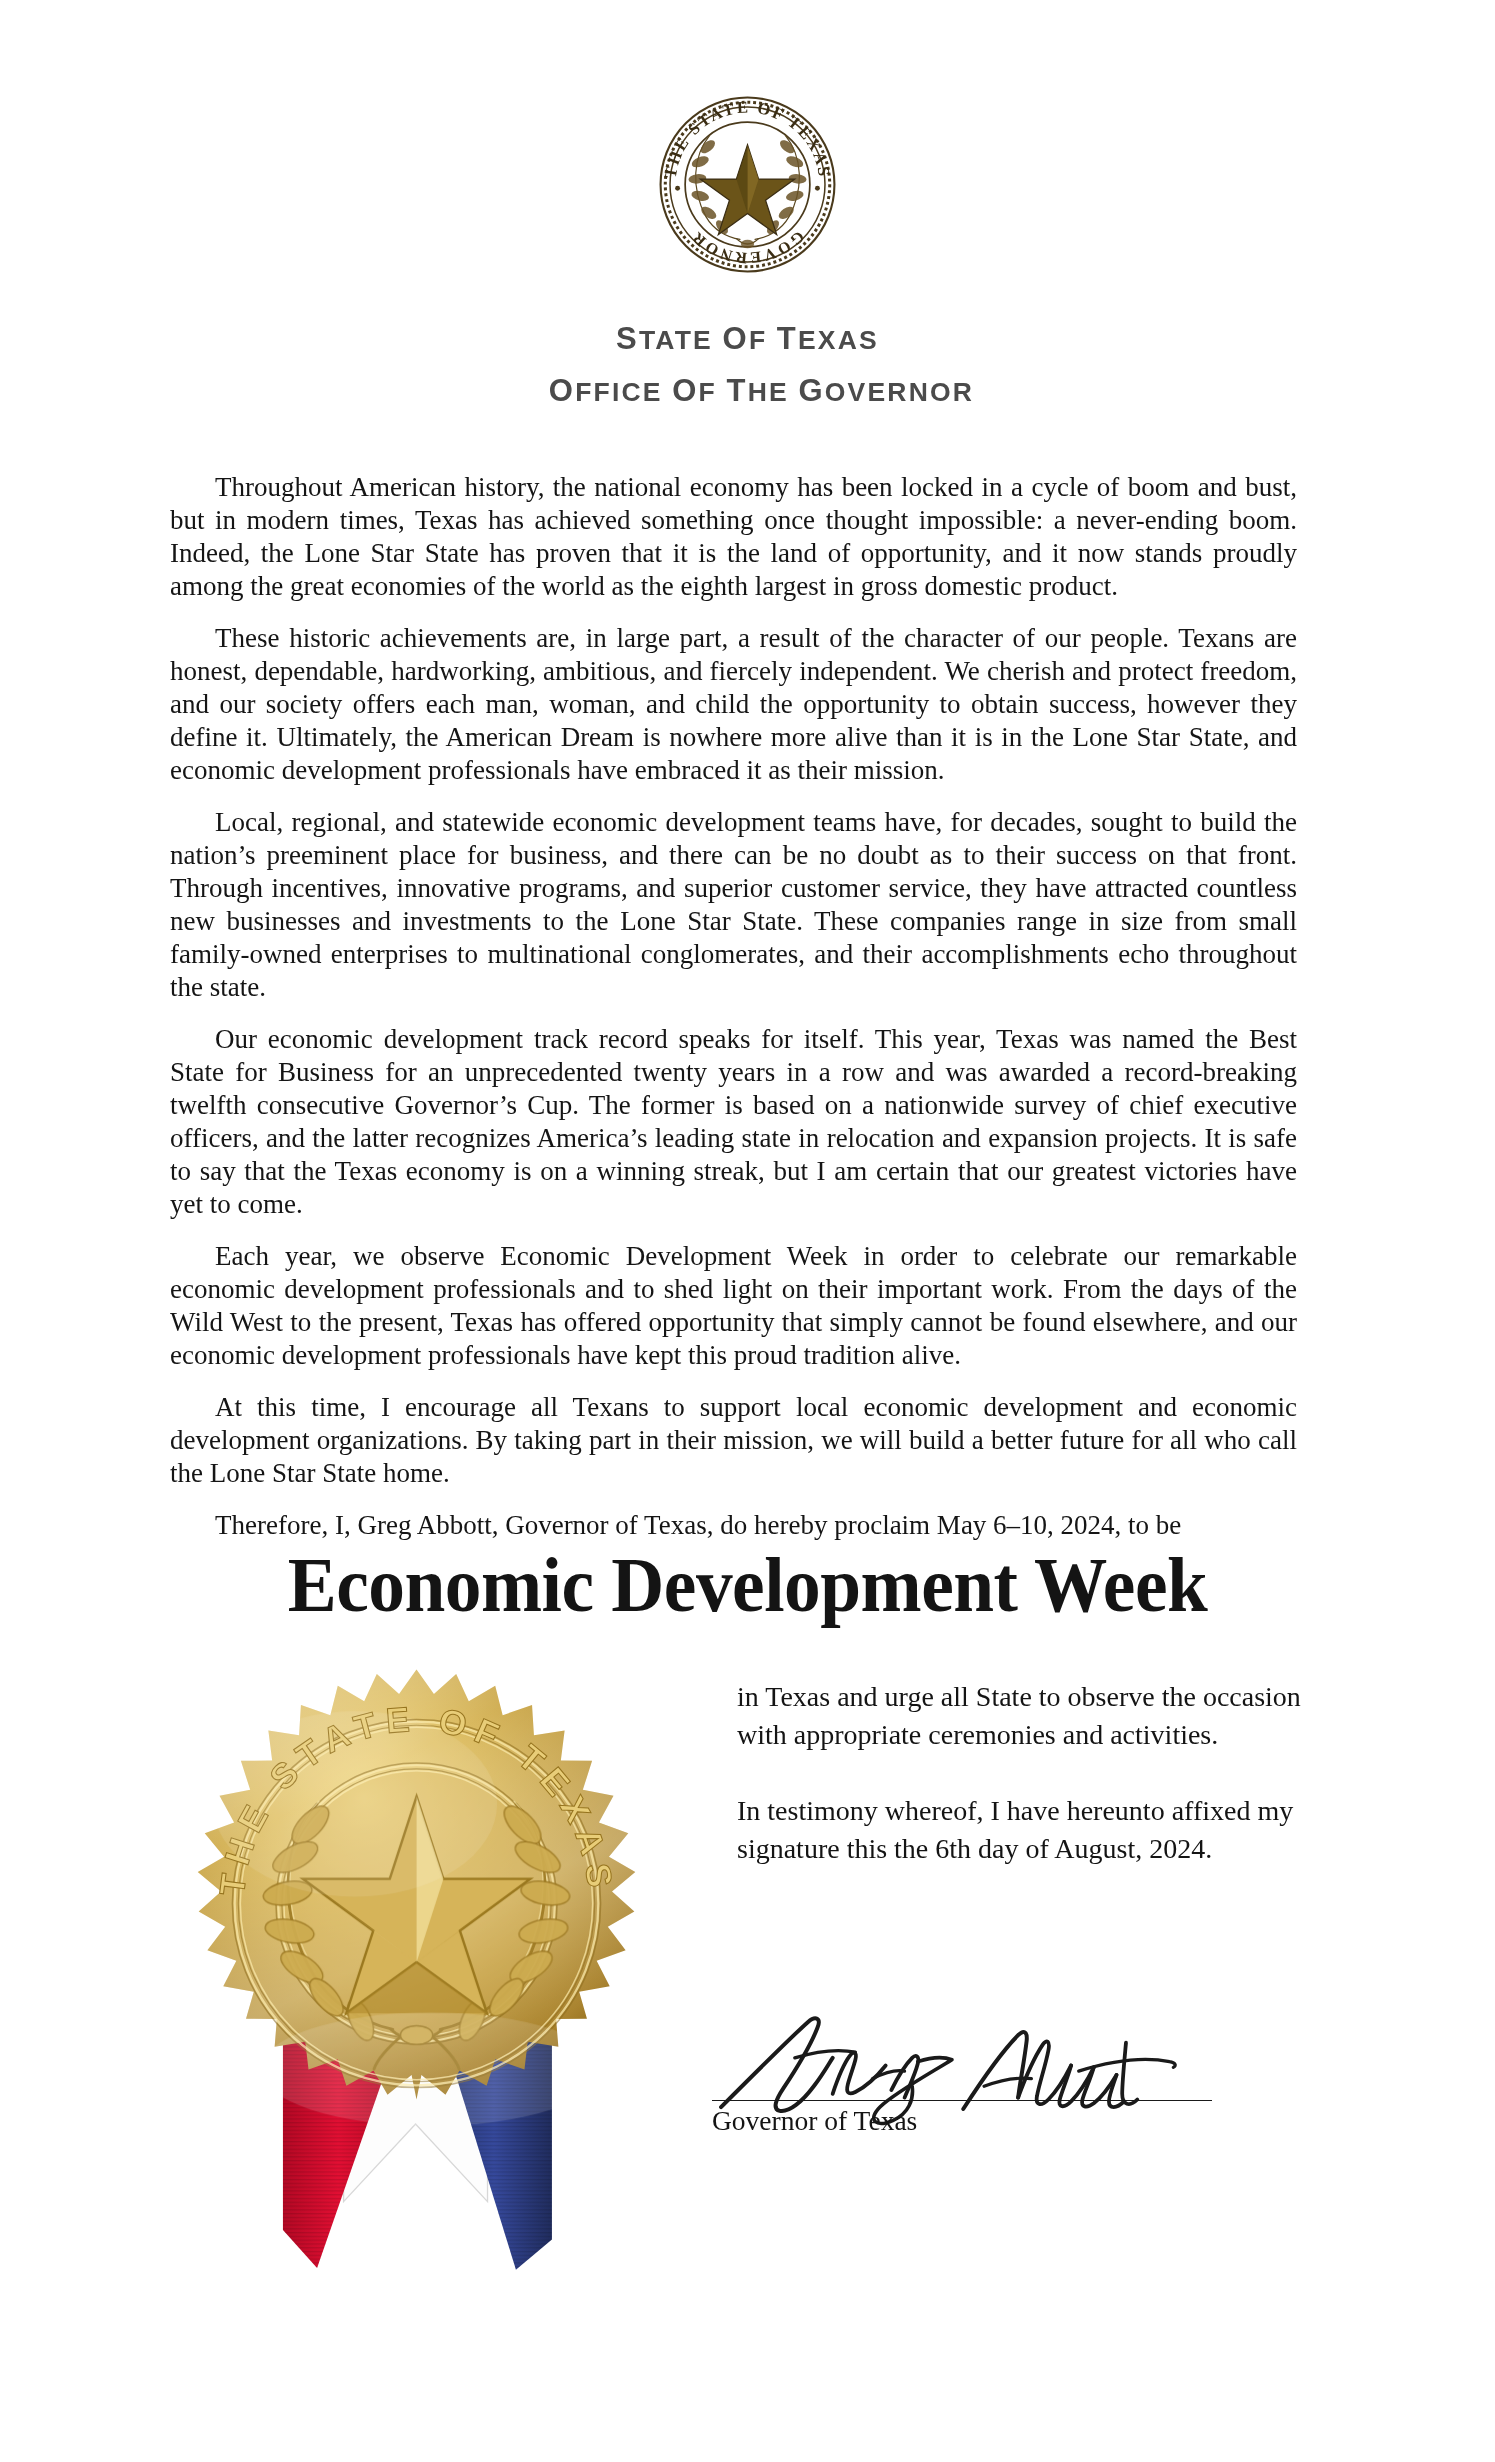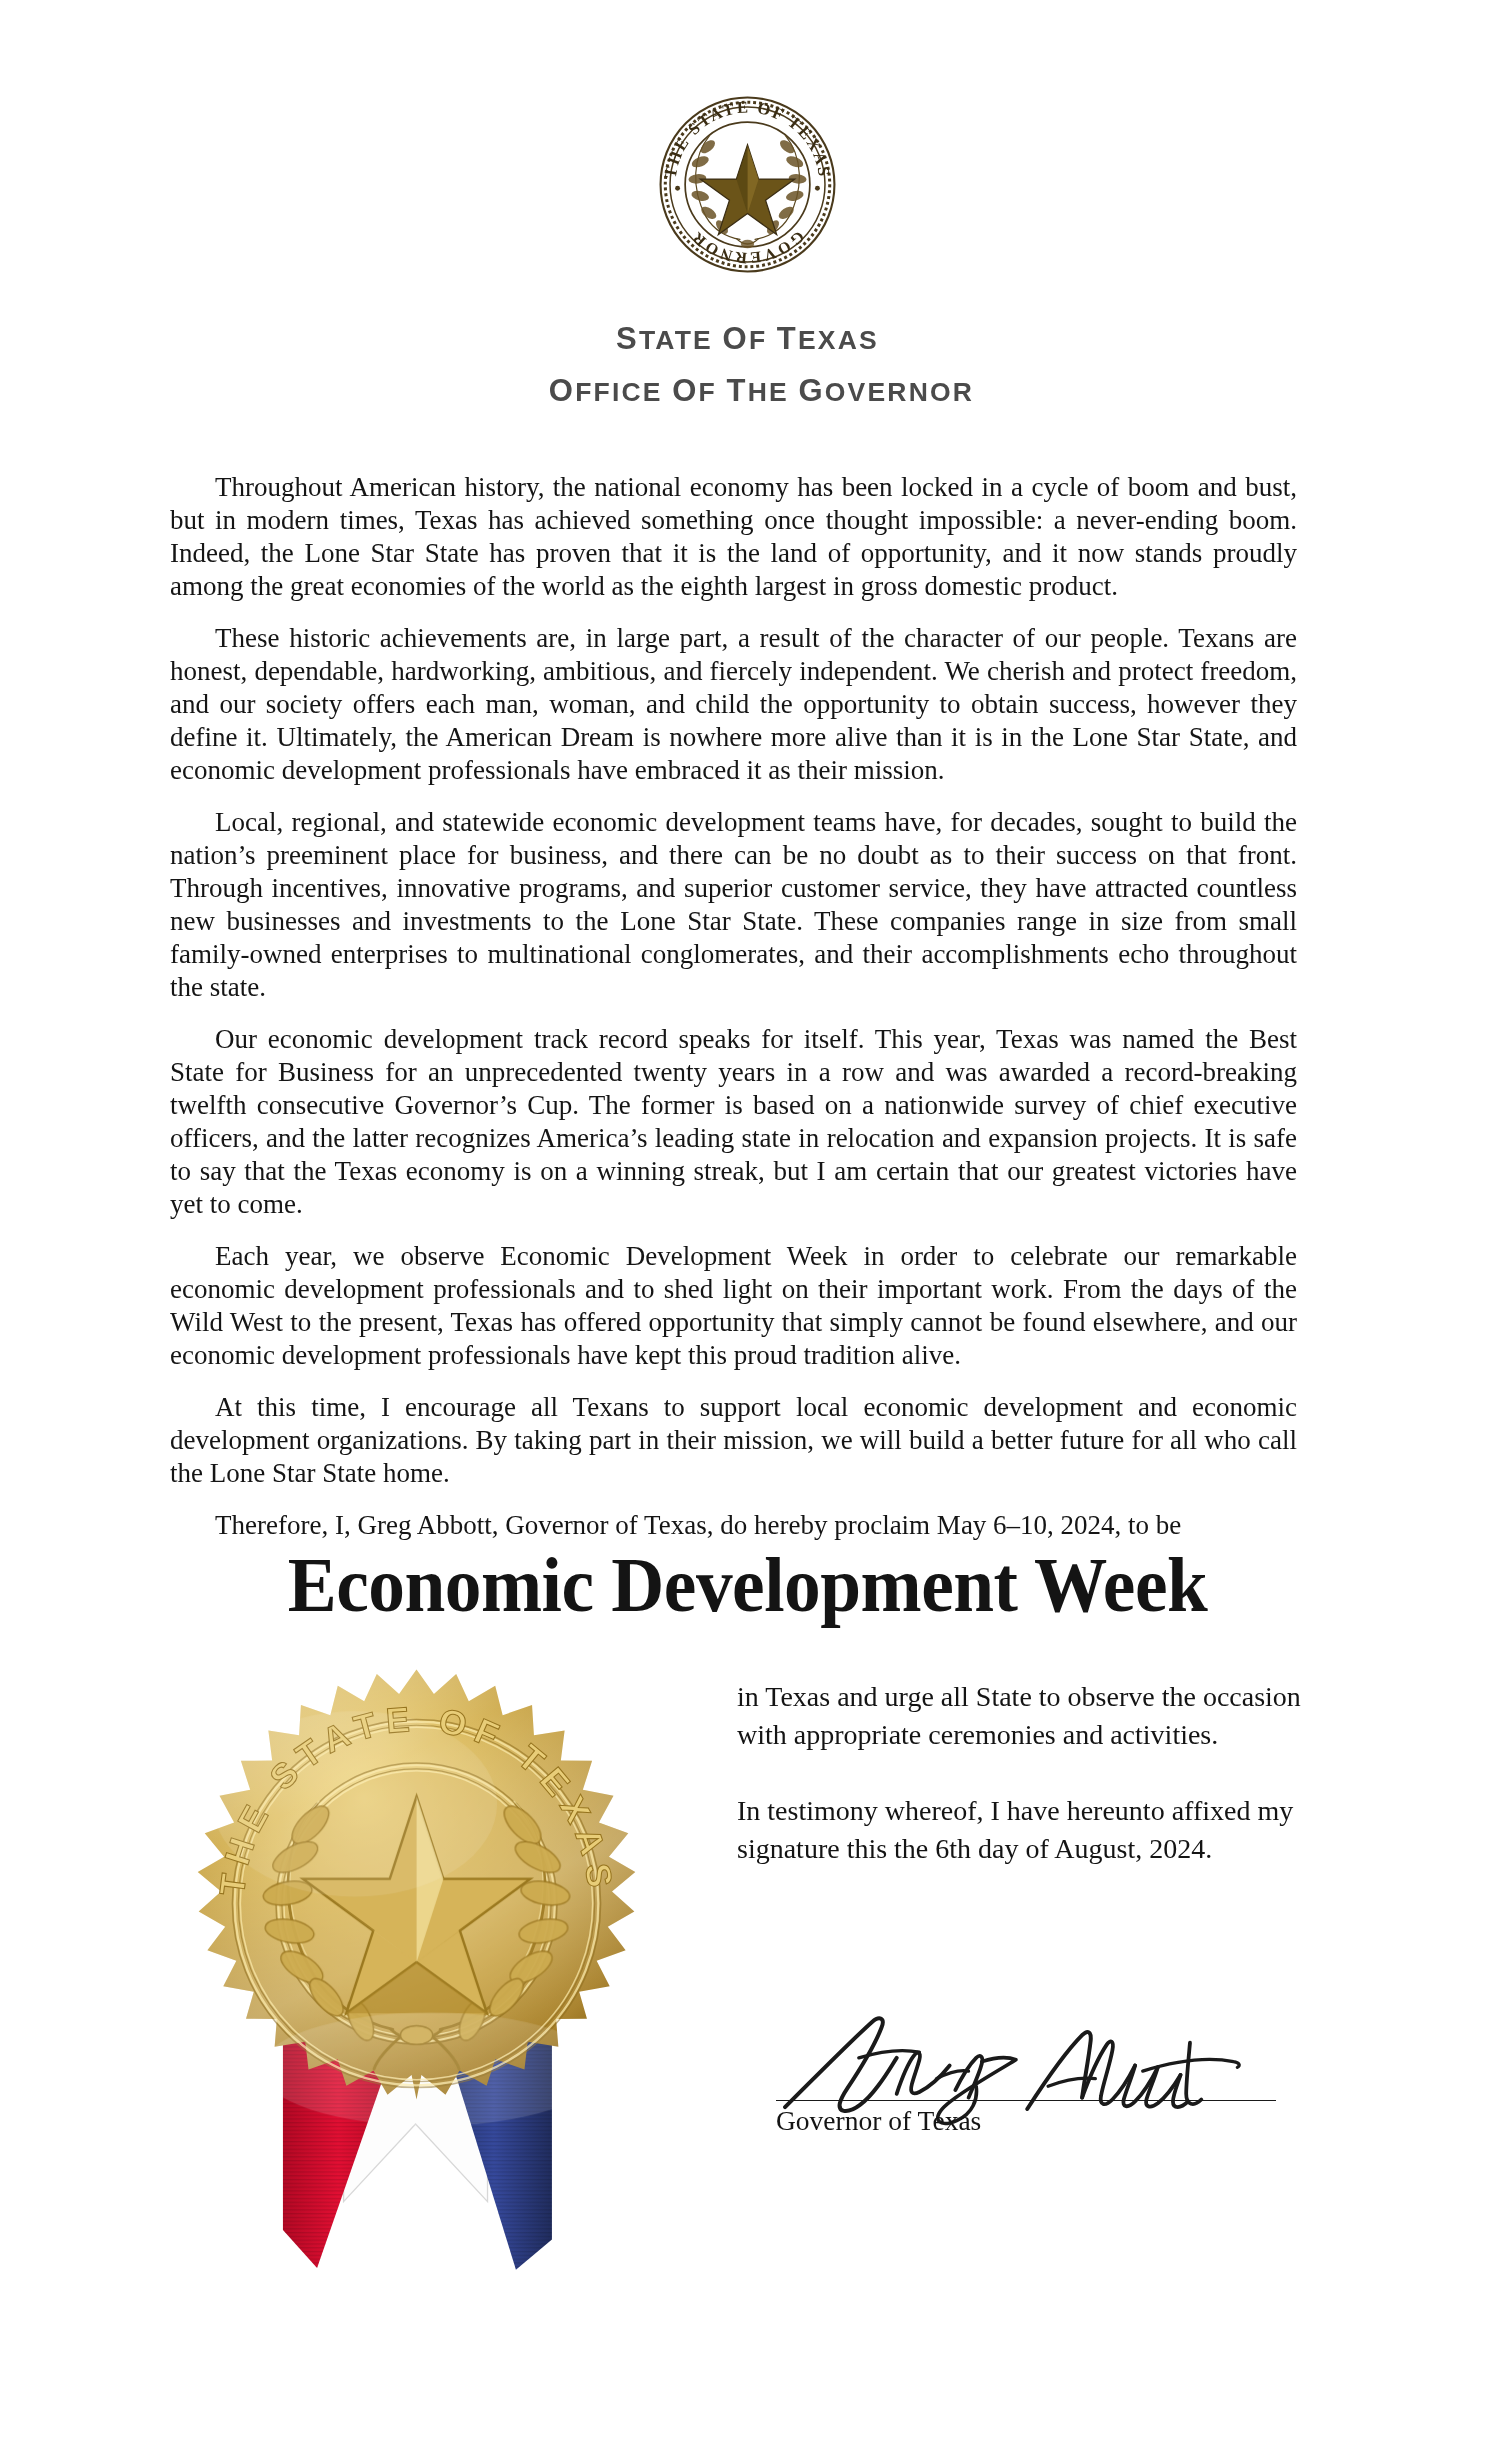--- a/index.html
+++ b/index.html
@@ -88,21 +88,21 @@
     font-size: 28px;
     line-height: 38px;
     color: #141414;
   }
   #closing-block p { margin: 0; }
   #closing-block p + p { margin-top: 38px; }
 
   
   #signature-block {
     position: absolute;
-    left: 776px;
+    left: 712px;
     top: 2003px;
     width: 530px;
     font-family: Liberation Serif, serif;
   }
   #signature-mark {
     display: block;
     width: 492px;
     height: 123px;
     margin-left: -7.6px;
   }

